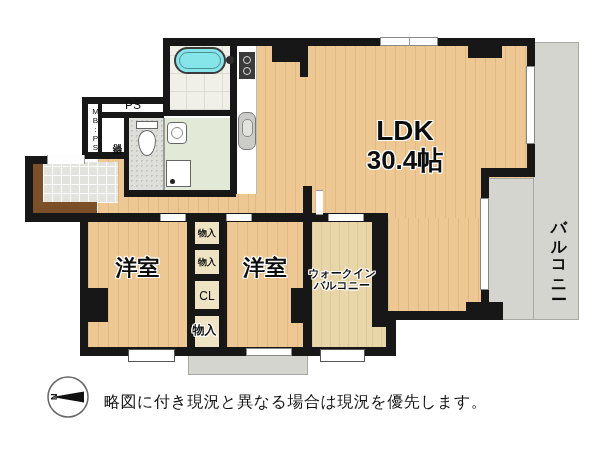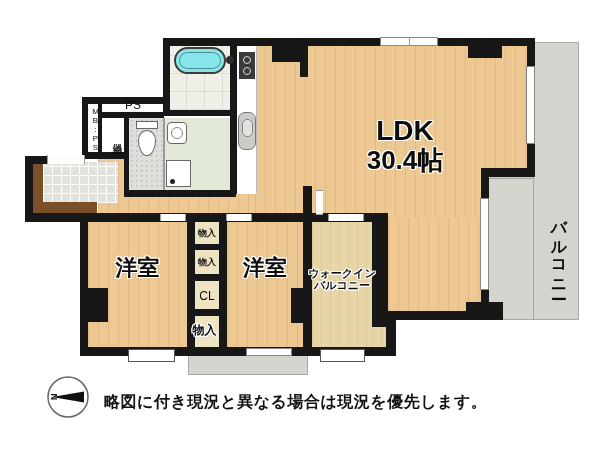--- a/index.html
+++ b/index.html
@@ -171,15 +171,15 @@
   <div class="abs lbl vtext" style="left:104px;top:119px;width:18px;height:34px;font-size:10px;text-shadow:none;font-weight:normal;">給湯器</div>
 
   <div class="abs" style="left:46px;top:375px;width:44px;height:44px;">
     <svg width="44" height="44" viewBox="0 0 44 44">
       <circle cx="22" cy="22" r="20" fill="#ffffff" stroke="#666" stroke-width="1.5"></circle>
       <polygon points="38,16.5 38,27.5 6,22" fill="#111"></polygon>
       <text x="5" y="25" font-size="9" font-weight="bold" fill="#111" transform="rotate(-90 8 22)">N</text>
     </svg>
   </div>
 
-  <div class="abs disclaimer" style="left:104px;top:392px;width:460px;font-weight:bold;">略図に付き現況と異なる場合は現況を優先します。</div>
+  <div class="abs disclaimer" style="left:104px;top:392px;width:460px;">略図に付き現況と異なる場合は現況を優先します。</div>
 
 </div>
 
 </body></html>

